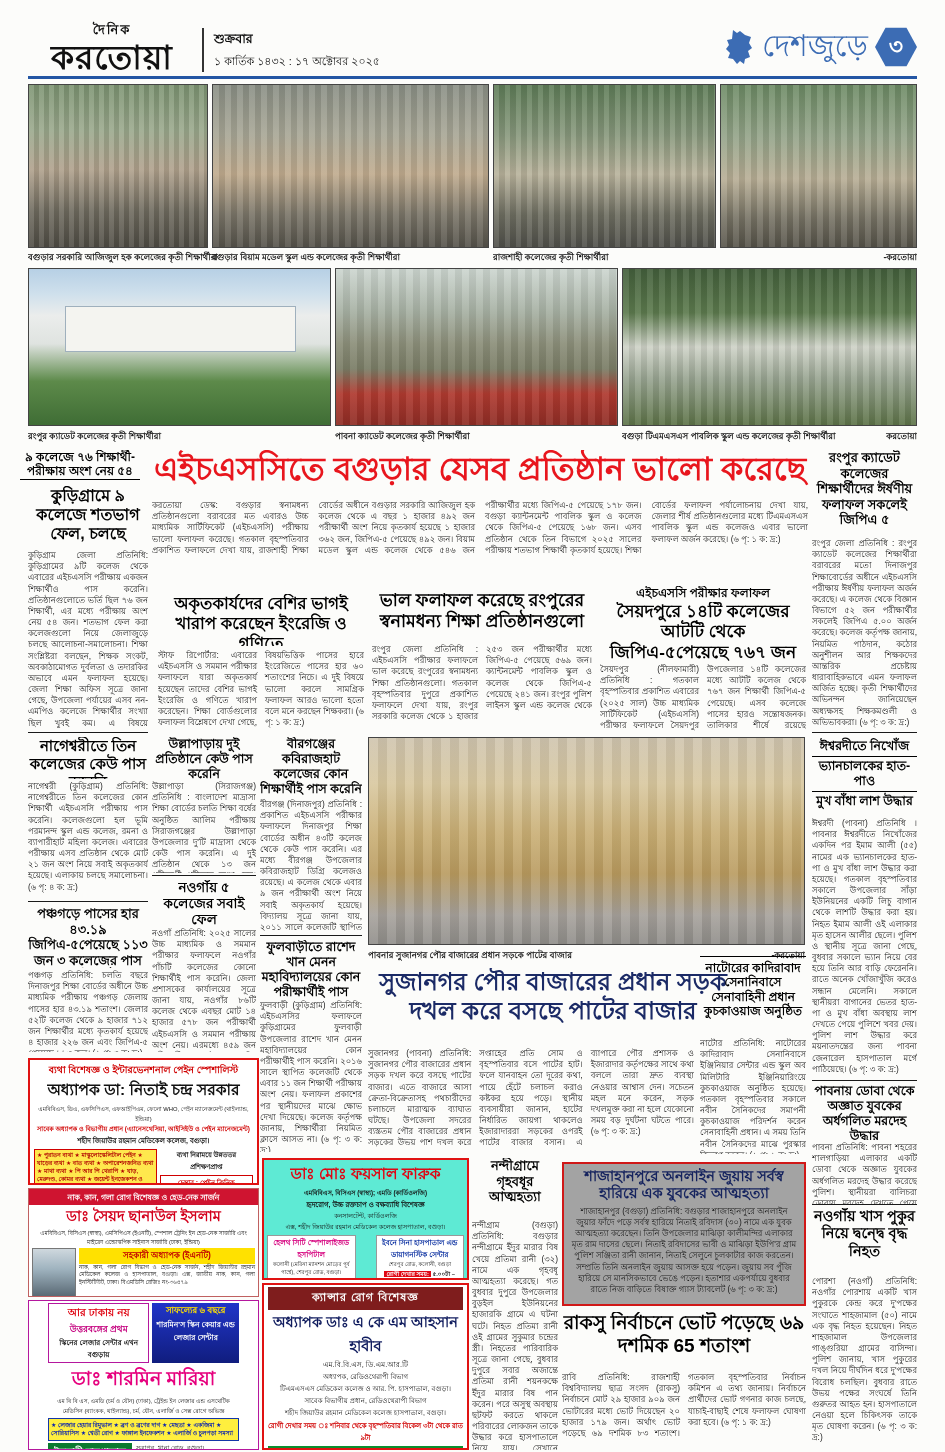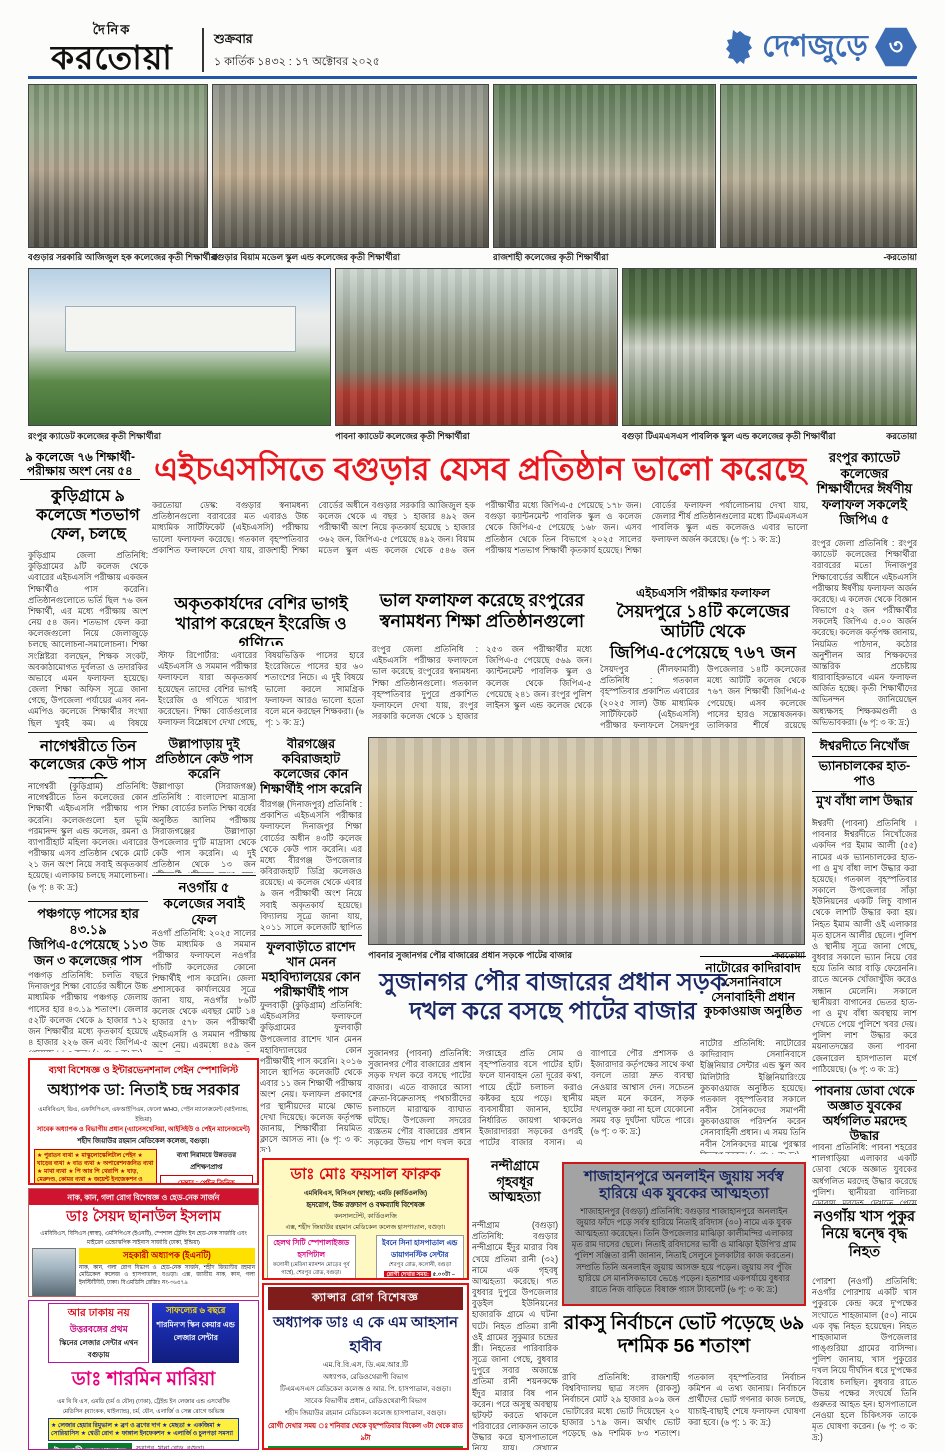--- a/index.html
+++ b/index.html
@@ -10,21 +10,21 @@
   .hl{font-weight:800;text-align:center;line-height:1.2;color:#000;overflow:hidden;}
   .rule{border-top:1px solid #1a1a1a;height:0;}
   .caption{font-size:8.6px;font-weight:600;color:#1a1a1a;white-space:nowrap;overflow:hidden;}
   .photo{border:1px solid #444;overflow:hidden;}
   .cols2{column-count:2;column-gap:8px;}
   .cols3{column-count:3;column-gap:8px;}
   .cols4{column-count:4;column-gap:10px;}
   
   .brand-top{font-size:13px;font-weight:800;letter-spacing:2px;}
   .brand{font-size:33px;font-weight:900;letter-spacing:1px;line-height:1;}
-  .section-name{font-size:30px;font-weight:700;color:#3c6cb4;}
+  .section-name{font-size:30px;font-weight:400;color:#3c6cb4;}
   .hexbadge{width:42px;height:42px;background:#3c6cb4;color:#fff;display:flex;align-items:center;justify-content:center;
             font-size:22px;font-weight:900;clip-path:polygon(25% 4%,75% 4%,100% 50%,75% 96%,25% 96%,0% 50%);}
   
   .ph-crowd-a{background:repeating-linear-gradient(90deg,rgba(255,255,255,.10) 0 5px,rgba(0,0,0,.08) 5px 10px),
      linear-gradient(180deg,#7d9472 0%,#9aa88c 28%,#b0a18c 52%,#6e6a5e 78%,#4f4c44 100%);}
   .ph-crowd-b{background:repeating-linear-gradient(90deg,rgba(255,255,255,.09) 0 6px,rgba(0,0,0,.07) 6px 12px),
      linear-gradient(180deg,#8a8f85 0%,#a7a695 30%,#c0ab8e 55%,#7a7568 80%,#55524a 100%);}
   .ph-crowd-c{background:repeating-linear-gradient(90deg,rgba(255,255,255,.09) 0 5px,rgba(0,0,0,.08) 5px 11px),
      linear-gradient(180deg,#5f7d58 0%,#87987c 30%,#b9b39c 55%,#6f6f62 80%,#50504a 100%);}
   .ph-crowd-d{background:repeating-linear-gradient(90deg,rgba(255,255,255,.10) 0 6px,rgba(0,0,0,.07) 6px 12px),
@@ -148,21 +148,21 @@
   <div class="abs body-txt" style="left:812px;top:1276px;width:105px;height:176px;">পোরশা (নওগাঁ) প্রতিনিধি: নওগাঁর পোরশায় একটি খাস পুকুরকে কেন্দ্র করে দু'পক্ষের সংঘাতে শাহজামাল (৫০) নামে এক বৃদ্ধ নিহত হয়েছেন। নিহত শাহজামাল উপজেলার গাঙ্গুরিয়া গ্রামের বাসিন্দা। পুলিশ জানায়, খাস পুকুরের দখল নিয়ে দীর্ঘদিন ধরে দু'পক্ষের বিরোধ চলছিল। বুধবার রাতে উভয় পক্ষের সংঘর্ষে তিনি গুরুতর আহত হন। হাসপাতালে নেওয়া হলে চিকিৎসক তাকে মৃত ঘোষণা করেন। (৬ পৃ: ৩ ক: দ্র:)</div>
 
   <div class="abs hl" style="left:472px;top:1158px;width:86px;height:58px;font-size:13px;">নন্দীগ্রামে গৃহবধূর আত্মহত্যা</div>
   <div class="abs body-txt" style="left:472px;top:1220px;width:86px;height:230px;">নন্দীগ্রাম (বগুড়া) প্রতিনিধি: বগুড়ার নন্দীগ্রামে ইঁদুর মারার বিষ খেয়ে প্রতিমা রানী (৩২) নামে এক গৃহবধূ আত্মহত্যা করেছে। গত বুধবার দুপুরে উপজেলার বুড়ইল ইউনিয়নের হাজারকি গ্রামে এ ঘটনা ঘটে। নিহত প্রতিমা রানী ওই গ্রামের সুকুমার চন্দ্রের স্ত্রী। নিহতের পারিবারিক সূত্রে জানা গেছে, বুধবার দুপুরে সবার অজান্তে প্রতিমা রানী শয়নকক্ষে ইঁদুর মারার বিষ পান করেন। পরে অসুস্থ অবস্থায় ছটফট করতে থাকলে পরিবারের লোকজন তাকে উদ্ধার করে হাসপাতালে নিয়ে যায়। সেখানে কর্তব্যরত চিকিৎসক তাকে মৃত ঘোষণা করেন। (৬ পৃ: ৩ ক: দ্র:)</div>
 
   <div class="abs" style="left:562px;top:1162px;width:244px;height:144px;border:2.5px solid #d01818;padding:4px 6px;background:#a3a3a3;">
     <div class="hl" style="font-size:14.5px;color:#15235e;">শাজাহানপুরে অনলাইন জুয়ায় সর্বস্ব হারিয়ে এক যুবকের আত্মহত্যা</div>
     <div class="body-txt" style="height:96px;margin-top:3px;text-align:center;">শাজাহানপুর (বগুড়া) প্রতিনিধি: বগুড়ার শাজাহানপুরে অনলাইন জুয়ার ফাঁদে পড়ে সর্বস্ব হারিয়ে নিতাই রবিদাস (৩০) নামে এক যুবক আত্মহত্যা করেছেন। তিনি উপজেলার মাঝিড়া কালীমন্দির এলাকার মৃত রাম দাসের ছেলে। নিতাই রবিদাসের ভাবী ও মাঝিড়া ইউপি'র গ্রাম পুলিশ সঞ্জিতা রানী জানান, নিতাই সেলুনে চুলকাটার কাজ করতেন। সম্প্রতি তিনি অনলাইন জুয়ায় আসক্ত হয়ে পড়েন। জুয়ায় সব পুঁজি হারিয়ে সে মানসিকভাবে ভেঙে পড়েন। হতাশার একপর্যায়ে বুধবার রাতে নিজ বাড়িতে বিষাক্ত গ্যাস ট্যাবলেট (৬ পৃ: ৩ ক: দ্র:)</div>
   </div>
 
-  <div class="abs hl" style="left:562px;top:1312px;width:244px;height:56px;font-size:19px;">রাকসু নির্বাচনে ভোট পড়েছে ৬৯ দশমিক 56 শতাংশ</div>
+  <div class="abs hl" style="left:562px;top:1312px;width:244px;height:56px;font-size:19px;">রাকসু নির্বাচনে ভোট পড়েছে ৬৯ দশমিক 65 শতাংশ</div>
   <div class="abs body-txt cols2" style="left:562px;top:1372px;width:244px;height:78px;">রাবি প্রতিনিধি: রাজশাহী বিশ্ববিদ্যালয় ছাত্র সংসদ (রাকসু) নির্বাচনে মোট ২৯ হাজার ৯০৯ জন ভোটারের মধ্যে ভোট দিয়েছেন ২০ হাজার ১৭৯ জন। অর্থাৎ ভোট পড়েছে ৬৯ দশমিক ৮৩ শতাংশ। গতকাল বৃহস্পতিবার নির্বাচন কমিশন এ তথ্য জানায়। নির্বাচনে প্রার্থীদের ভোট গণনার কাজ চলছে, যাচাই-বাছাই শেষে ফলাফল ঘোষণা করা হবে। (৬ পৃ: ১ ক: দ্র:)</div>
 
   <div class="abs ad ad-center" style="left:28px;top:1058px;width:231px;height:127px;border:2px solid #e01212;padding:3px 4px;">
     <div style="font-size:9.5px;font-weight:800;color:#d00000;">ব্যথা বিশেষজ্ঞ ও ইন্টারভেনশনাল পেইন স্পেশালিস্ট</div>
     <div style="font-size:15.5px;font-weight:900;">অধ্যাপক ডা: নিতাই চন্দ্র সরকার</div>
     <div style="font-size:5.8px;">এমবিবিএস, ডিএ, এফসিপিএস, এফআইপিএম, ফেলো WHO, পেইন ম্যানেজমেন্ট (থাইল্যান্ড, ইন্ডিয়া)</div>
     <div style="font-size:6.4px;font-weight:800;color:#d00000;">সাবেক অধ্যাপক ও বিভাগীয় প্রধান (এ্যানেসথেসিয়া, আইসিইউ ও পেইন ম্যানেজমেন্ট)</div>
     <div style="font-size:7px;font-weight:800;">শহীদ জিয়াউর রহমান মেডিকেল কলেজ, বগুড়া।</div>
     <div style="display:flex;gap:3px;margin-top:2px;text-align:left;">
       <div style="flex:1.25;background:#ffe84d;border:1px solid #d00000;padding:2px;font-size:5.9px;line-height:1.35;color:#b00000;font-weight:700;">★ পুরাতন ব্যথা ★ মাস্কুলোস্কেলিটাল পেইন ★ ঘাড়ের ব্যথা ★ বাত ব্যথা ★ অপারেশনজনিত ব্যথা ★ মাথা ব্যথা ★ পি আর পি থেরাপি ★ ঘাড়, মেরুদণ্ড, কোমর ব্যথা ★ জয়েন্ট ইনজেকশন ও নার্ভ ব্লক ★ হাত-পায়ের যাবতীয় ব্যথা ★ পেইনলেস ডেলিভারী</div>
@@ -203,21 +203,21 @@
     <div class="ad-center" style="font-size:19px;font-weight:900;color:#e6007e;margin-top:1px;">ডাঃ শারমিন মারিয়া</div>
     <div class="ad-center" style="font-size:5.8px;">এম বি বি এস, এমডি (চর্ম ও যৌন) (ঢাকা), ট্রেইন্ড ইন লেজার এন্ড এসথেটিক মেডিসিন (ব্যাংকক, থাইল্যান্ড), চর্ম, যৌন, এলার্জি ও সেক্স রোগে অভিজ্ঞ</div>
     <div style="background:#ffef3e;border:1px solid #1436a8;margin-top:2px;padding:2px;font-size:6px;line-height:1.4;color:#0a22b0;font-weight:800;">★ লেজার হেয়ার রিমুভাল ★ ব্রণ ও ব্রণের দাগ ★ মেছতা ★ একজিমা ★ সোরিয়াসিস ★ শ্বেতী রোগ ★ ফাঙ্গাল ইনফেকশন ★ এলার্জি ও চুলপড়া সমস্যা</div>
     <div style="display:flex;gap:4px;margin-top:2px;">
       <div class="band" style="background:#0a7a2f;font-size:9.5px;padding:2px 6px;flex:none;">ইসলামী হাসপাতাল</div>
       <div style="font-size:6.3px;">সুত্রাপুর, থানা রোড, বগুড়া।</div>
     </div>
 
   </div>
 
-  <div class="abs ad ad-center" style="left:262px;top:1158px;width:207px;height:122px;background:#fef9c3;border:2px solid #e01212;padding:2px 3px;">
+  <div class="abs ad ad-center" style="left:262px;top:1158px;width:207px;height:122px;background:#5eead4;border:2px solid #e01212;padding:2px 3px;">
     <div style="font-size:15.5px;font-weight:900;color:#e00714;">ডাঃ মোঃ ফয়সাল ফারুক</div>
     <div style="font-size:6.3px;font-weight:700;">এমবিবিএস, বিসিএস (স্বাস্থ্য); এমডি (কার্ডিওলজি)</div>
     <div style="font-size:7px;font-weight:800;">হৃদরোগ, উচ্চ রক্তচাপ ও বক্ষব্যাধি বিশেষজ্ঞ</div>
     <div style="font-size:6.3px;">কনসালটেন্ট, কার্ডিওলজি</div>
     <div style="font-size:6.3px;">এক্স, শহীদ জিয়াউর রহমান মেডিকেল কলেজ হাসপাতাল, বগুড়া।</div>
     <div style="display:flex;gap:20px;margin-top:2px;text-align:center;">
       <div style="flex:1;background:#fff;border:1px solid #999;padding:1px;">
         <div style="font-size:7.4px;font-weight:900;color:#d6007e;">হেলথ সিটি স্পেশালাইজড হসপিটাল</div>
         <div style="font-size:5.4px;">কলোনী (মেরিনা ম্যানশন মোড়ের পূর্ব পার্শ্বে), শেরপুর রোড, বগুড়া।</div>
         <div style="font-size:5.8px;"><span style="background:#e00714;color:#fff;font-weight:800;padding:0 2px;">রোগী দেখার সময়:</span> <span style="font-weight:800;">২.৩০টা – ৫.৩০টা</span></div>

